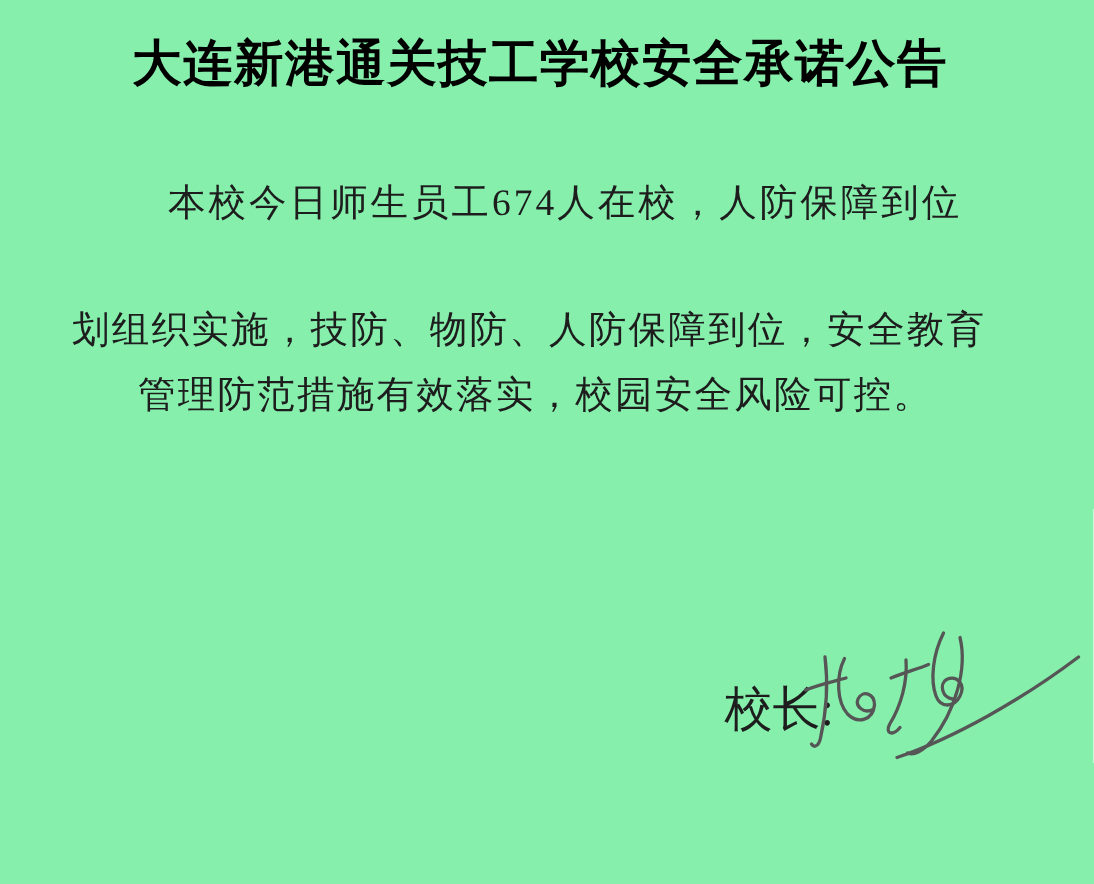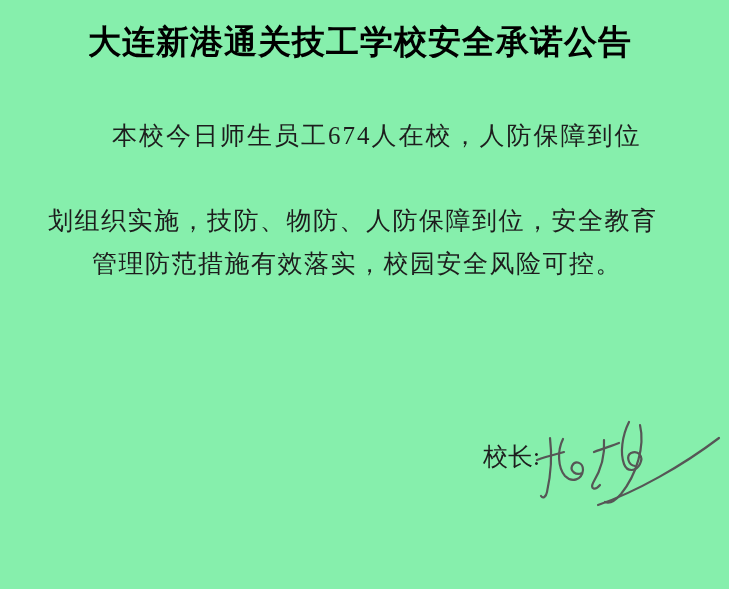--- a/index.html
+++ b/index.html
@@ -36,22 +36,22 @@
     white-space: nowrap;
   }
   .line-1 { left: 112px; top: 121px; letter-spacing: 2px; }
   .line-2 { left: 56px;  top: 164px; letter-spacing: 4px; }
   .line-3 { left: 48px;  top: 206px; letter-spacing: 1.5px; }
   .line-4 { left: 56px;  top: 249px; letter-spacing: 1.5px; margin-left: 36px; }
   .closing-line { left: 112px; top: 296px; letter-spacing: 2px; }
   .sign-label {
     position: absolute;
     left: 483px;
-    top: 443px;
-    font-size: 25px;
+    top: 458px;
+    font-size: 32px;
     line-height: 28px;
     color: #1d1d1d;
     white-space: nowrap;
   }
   .signature-svg {
     position: absolute;
     left: 532px;
     top: 412px;
     width: 195px;
     height: 105px;

